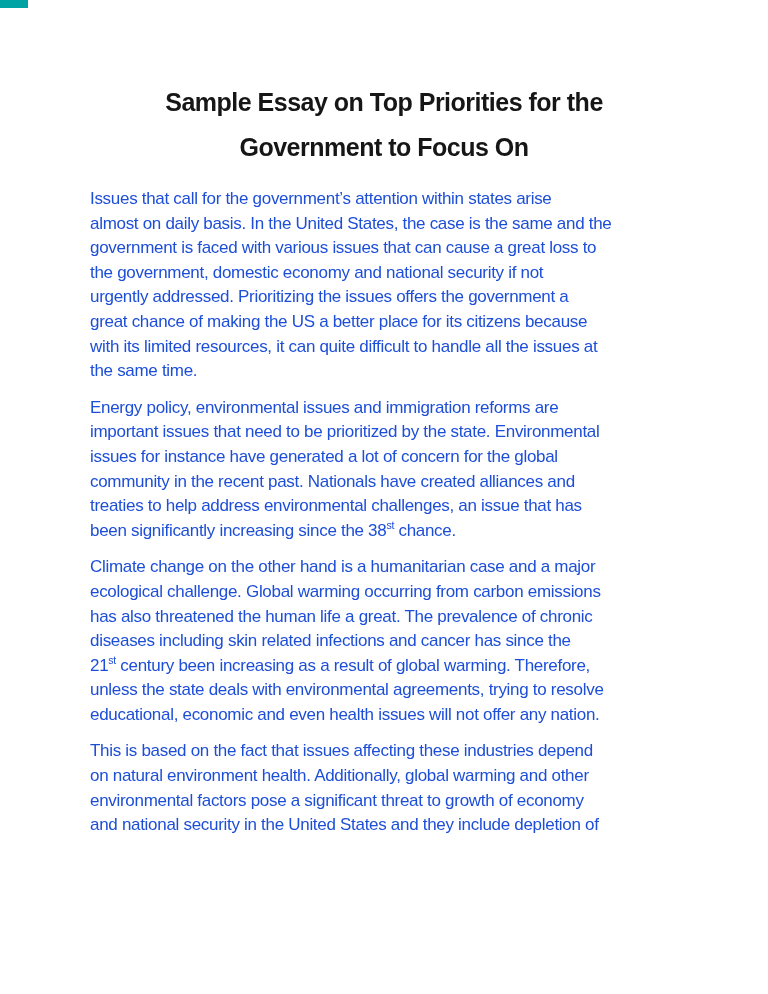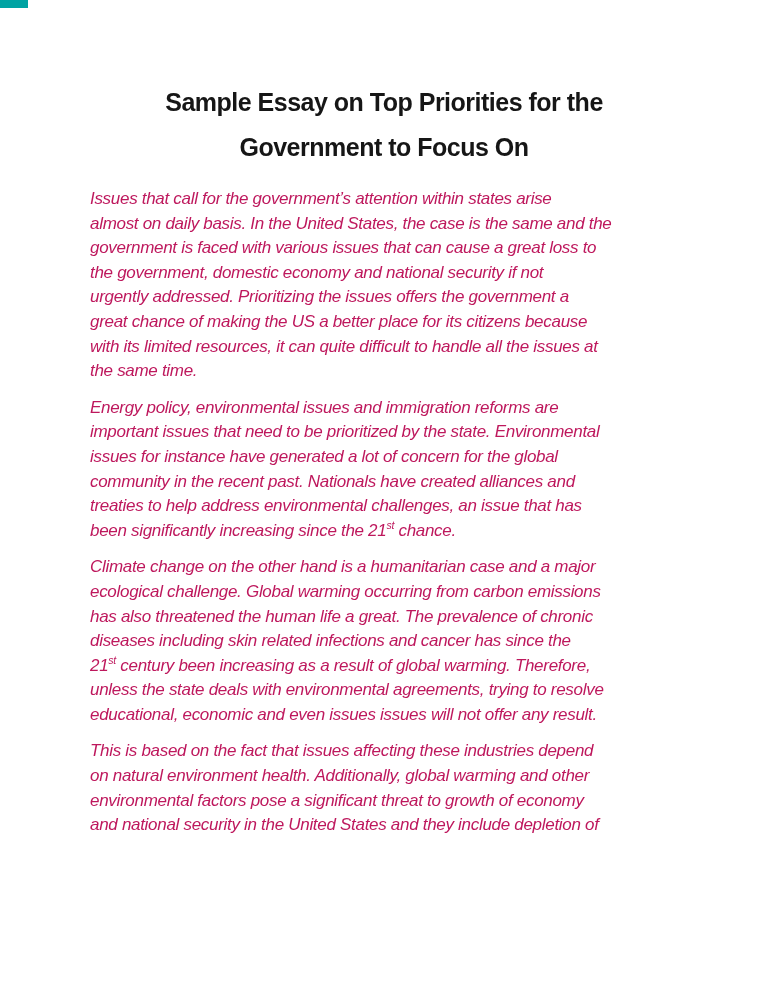--- a/index.html
+++ b/index.html
@@ -22,22 +22,21 @@
     font-size: 25px;
     font-weight: bold;
     line-height: 45px;
     letter-spacing: -0.5px;
     color: #161616;
     white-space: pre-line;
   }
   .essay {
     margin: 17px 0 0 90px;
     width: 640px;
-    color: #be185d;
-    font-style: italic;
+    color: #1d4ed8;
   }
   .para {
     margin: 0 0 12px 0;
     font-size: 17px;
     line-height: 24.6px;
     letter-spacing: -0.3px;
   }
   .plines {
     white-space: pre-line;
   }
@@ -79,27 +78,27 @@
 the government, domestic economy and national security if not
 urgently addressed. Prioritizing the issues offers the government a
 great chance of making the US a better place for its citizens because
 with its limited resources, it can quite difficult to handle all the issues at
 the same time.</span></p>
 
     <p class="para"><span class="plines">Energy policy, environmental issues and immigration reforms are
 important issues that need to be prioritized by the state. Environmental
 issues for instance have generated a lot of concern for the global
 community in the recent past. Nationals have created alliances and
-treaties to help address environmental challenges, an issue that has</span><br><span>been significantly increasing since the 21</span><sup>st</sup><span> chance.</span></p>
+treaties to help address environmental challenges, an issue that has</span><br><span>been significantly increasing since the 38</span><sup>st</sup><span> chance.</span></p>
 
     <p class="para"><span class="plines">Climate change on the other hand is a humanitarian case and a major
 ecological challenge. Global warming occurring from carbon emissions
 has also threatened the human life a great. The prevalence of chronic
 diseases including skin related infections and cancer has since the</span><br><span>21</span><sup>st</sup><span> century been increasing as a result of global warming. Therefore,</span><br><span class="plines">unless the state deals with environmental agreements, trying to resolve
-educational, economic and even issues issues will not offer any result.</span></p>
+educational, economic and even health issues will not offer any nation.</span></p>
 
     <p class="para"><span class="plines">This is based on the fact that issues affecting these industries depend
 on natural environment health. Additionally,  global warming and other
 environmental factors pose a significant threat to growth of economy
 and national security in the United States and they include depletion of
 world oceans, ecological collapse, pollution and clean energy. All these
 issues have to be addressed to ensure that the nation moves forward
 socially, economically and ecologically.</span></p>
 
   </div>

